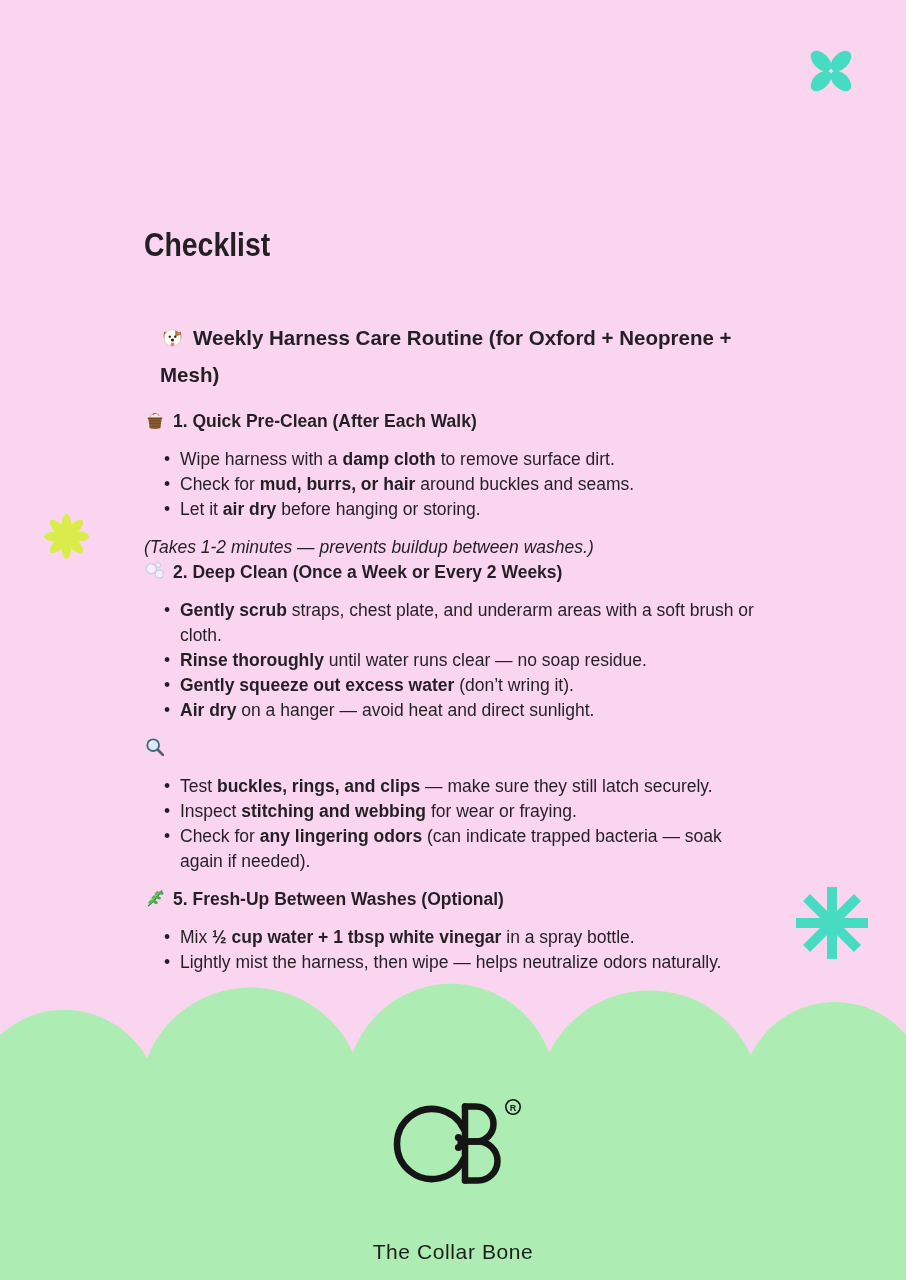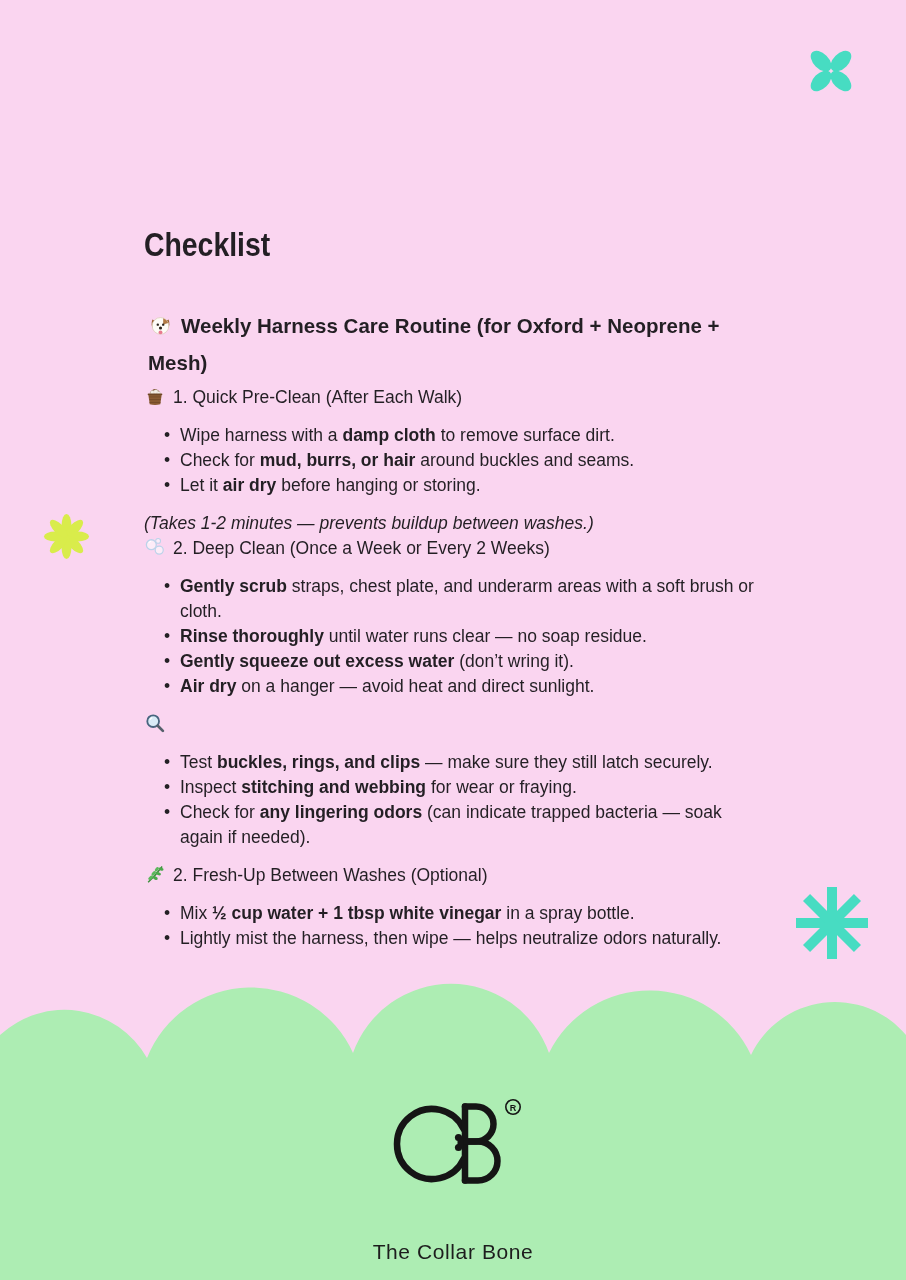--- a/index.html
+++ b/index.html
@@ -13,22 +13,22 @@
     position:absolute;left:144px;top:204px;
     font-size:33px;font-weight:800;letter-spacing:0;
     transform:scaleX(.86);transform-origin:left top;
     white-space:nowrap;
   }
   
   .content{
     position:absolute;left:144px;top:303px;width:628px;
     font-size:17.5px;line-height:25px;
   }
-  .doc-title{margin:4px;font-size:20.5px;line-height:37px;font-weight:700;}
-  .sec-head{margin:0;font-weight:400;}
+  .doc-title{margin:16px;font-size:20.5px;line-height:37px;font-weight:700;}
+  .sec-head{margin:0;font-weight:700;}
   .bullets{margin:13px;padding:0;list-style:none;}
   .bullets li{position:relative;padding-left:23px;}
   .bullets li::before{content:"\2022";position:absolute;left:7px;top:0;}
   .note{margin:0;font-style:italic;font-weight:400;}
   .icon{display:inline-block;vertical-align:-4px;margin-right:7px;line-height:0;}
   .doc-title .icon{vertical-align:-5px;margin-right:8px;}
   strong{font-weight:700;}
   
   .deco{position:absolute;line-height:0;}
   #deco-x{left:806px;top:46px;}
@@ -136,21 +136,21 @@
         <li><span>Check for </span><strong>any lingering odors</strong><span> (can indicate trapped bacteria — soak again if needed).</span></li>
       </ul>
       <p class="sec-head"><span class="icon"><svg width="22" height="22" viewBox="0 0 24 24">
     <path d="M4.5 21 C9 17 13 13 19.8 3.8" stroke="#3c8f3c" stroke-width="1.6" fill="none"></path>
     <ellipse cx="7.2" cy="16.2" rx="3" ry="1.7" transform="rotate(-40 7.2 16.2)" fill="#5cb85c"></ellipse>
     <ellipse cx="12.2" cy="16.4" rx="3" ry="1.7" transform="rotate(25 12.2 16.4)" fill="#4aa84a"></ellipse>
     <ellipse cx="10.6" cy="11.4" rx="3" ry="1.7" transform="rotate(-45 10.6 11.4)" fill="#5cb85c"></ellipse>
     <ellipse cx="15.6" cy="11.6" rx="3" ry="1.7" transform="rotate(20 15.6 11.6)" fill="#4aa84a"></ellipse>
     <ellipse cx="14" cy="6.8" rx="2.8" ry="1.6" transform="rotate(-50 14 6.8)" fill="#5cb85c"></ellipse>
     <ellipse cx="18.6" cy="6.6" rx="2.8" ry="1.6" transform="rotate(15 18.6 6.6)" fill="#4aa84a"></ellipse>
-  </svg></span><span>2. Fresh-Up Between Washes (Optional)</span></p>
+  </svg></span><span>5. Fresh-Up Between Washes (Optional)</span></p>
       <ul class="bullets">
         <li><span>Mix </span><strong>½ cup water + 1 tbsp white vinegar</strong><span> in a spray bottle.</span></li>
         <li><span>Lightly mist the harness, then wipe — helps neutralize odors naturally.</span></li>
       </ul>
     </div>
 </div>
 
 <div id="footer-wave" style="color: rgb(173, 237, 179);">
   <svg width="906" height="320" viewBox="0 0 906 320">
     <path fill="currentColor" d="M0 75

